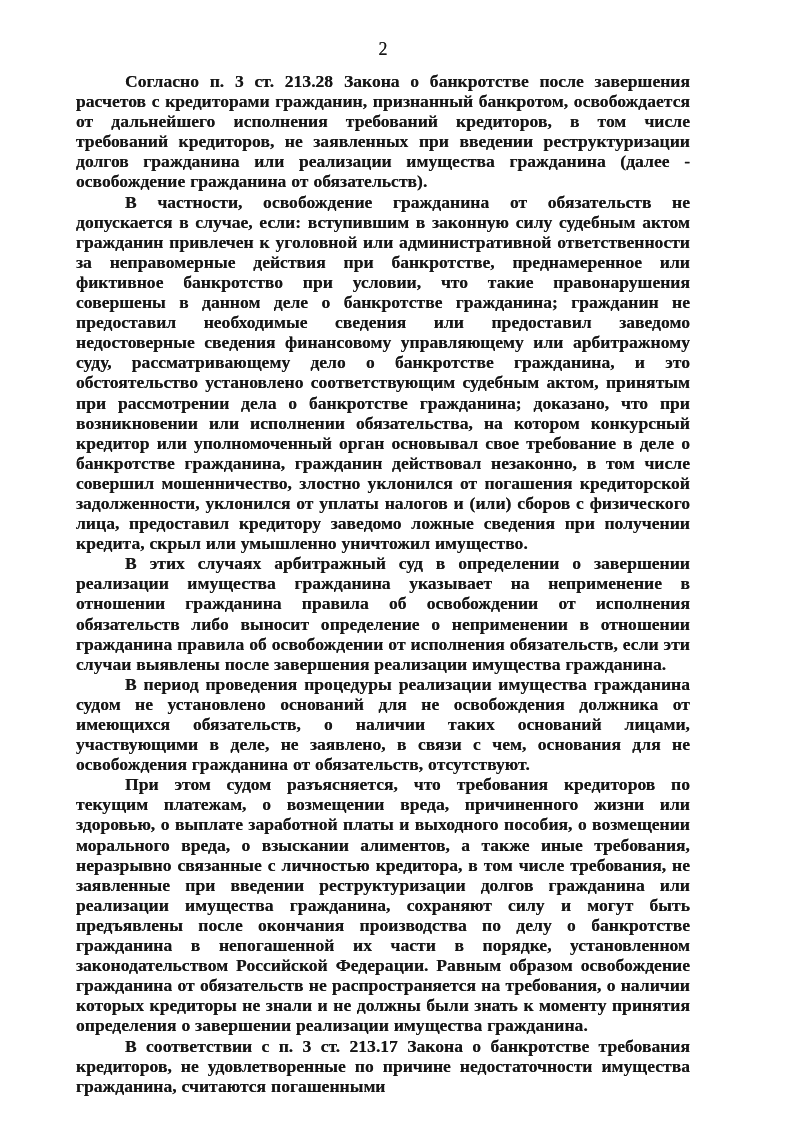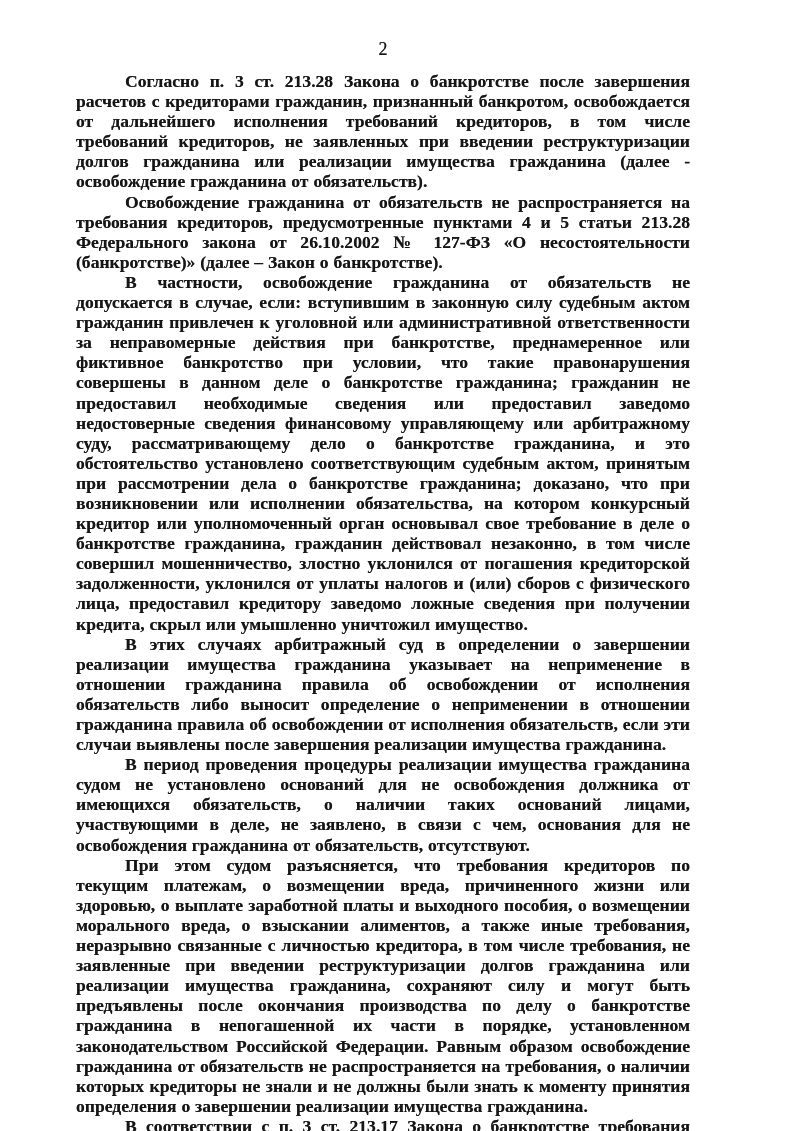--- a/index.html
+++ b/index.html
@@ -44,21 +44,20 @@
   }
 </style>
 </head>
 <body>
 
 <div class="sheet">
   <div class="page-number">2</div>
 
   <div class="text-block">
     <p class="para">Согласно п. 3 ст. 213.28 Закона о банкротстве после завершения расчетов с кредиторами гражданин, признанный банкротом, освобождается от дальнейшего исполнения требований кредиторов, в том числе требований кредиторов, не заявленных при введении реструктуризации долгов гражданина или реализации имущества гражданина (далее - освобождение гражданина от обязательств).</p>
-    <p class="para">Освобождение гражданина от обязательств не распространяется на требования кредиторов, предусмотренные пунктами 4 и 5 статьи 213.28 Федерального закона от 26.10.2002 № 127-ФЗ «О несостоятельности (банкротстве)» (далее – Закон о банкротстве).</p>
     <p class="para">В частности, освобождение гражданина от обязательств не допускается в случае, если: вступившим в законную силу судебным актом гражданин привлечен к уголовной или административной ответственности за неправомерные действия при банкротстве, преднамеренное или фиктивное банкротство при условии, что такие правонарушения совершены в данном деле о банкротстве гражданина; гражданин не предоставил необходимые сведения или предоставил заведомо недостоверные сведения финансовому управляющему или арбитражному суду, рассматривающему дело о банкротстве гражданина, и это обстоятельство установлено соответствующим судебным актом, принятым при рассмотрении дела о банкротстве гражданина; доказано, что при возникновении или исполнении обязательства, на котором конкурсный кредитор или уполномоченный орган основывал свое требование в деле о банкротстве гражданина, гражданин действовал незаконно, в том числе совершил мошенничество, злостно уклонился от погашения кредиторской задолженности, уклонился от уплаты налогов и (или) сборов с физического лица, предоставил кредитору заведомо ложные сведения при получении кредита, скрыл или умышленно уничтожил имущество.</p>
     <p class="para">В этих случаях арбитражный суд в определении о завершении реализации имущества гражданина указывает на неприменение в отношении гражданина правила об освобождении от исполнения обязательств либо выносит определение о неприменении в отношении гражданина правила об освобождении от исполнения обязательств, если эти случаи выявлены после завершения реализации имущества гражданина.</p>
     <p class="para">В период проведения процедуры реализации имущества гражданина судом не установлено оснований для не освобождения должника от имеющихся обязательств, о наличии таких оснований лицами, участвующими в деле, не заявлено, в связи с чем, основания для не освобождения гражданина от обязательств, отсутствуют.</p>
     <p class="para">При этом судом разъясняется, что требования кредиторов по текущим платежам, о возмещении вреда, причиненного жизни или здоровью, о выплате заработной платы и выходного пособия, о возмещении морального вреда, о взыскании алиментов, а также иные требования, неразрывно связанные с личностью кредитора, в том числе требования, не заявленные при введении реструктуризации долгов гражданина или реализации имущества гражданина, сохраняют силу и могут быть предъявлены после окончания производства по делу о банкротстве гражданина в непогашенной их части в порядке, установленном законодательством Российской Федерации. Равным образом освобождение гражданина от обязательств не распространяется на требования, о наличии которых кредиторы не знали и не должны были знать к моменту принятия определения о завершении реализации имущества гражданина.</p>
     <p class="para">В соответствии с п. 3 ст. 213.17 Закона о банкротстве требования кредиторов, не удовлетворенные по причине недостаточности имущества гражданина, считаются погашенными</p>
 
   </div>
 </div>
 
 </body></html>

